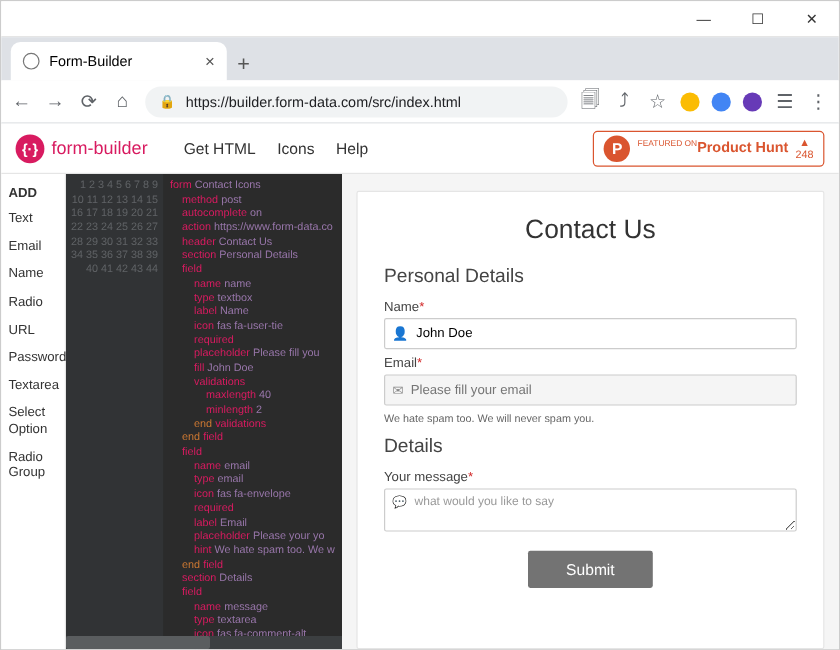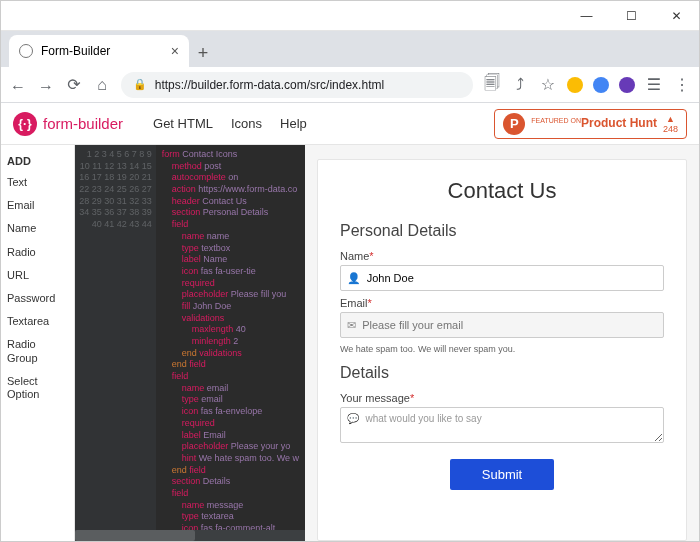--- a/index.html
+++ b/index.html
@@ -32,21 +32,21 @@
 .appmenu { display: flex; gap: 18px; margin-left: 30px; font-size: 13px; color: #333; }
 .ph-badge { margin-left: auto; border: 1px solid #da552f; border-radius: 4px; padding: 3px 8px; display: flex; align-items: center; gap: 6px; font-size: 10px; }
 .ph-circle { width: 22px; height: 22px; border-radius: 50%; background: #da552f; color: #fff; display: flex; align-items: center; justify-content: center; font-weight: bold; font-size: 13px; }
 .ph-text { display: flex; line-height: 1.1; }
 .ph-text .t1 { font-size: 7px; color: #da552f; }
 .ph-text .t2 { font-size: 12px; color: #da552f; font-weight: 600; }
 .ph-count { font-size: 9px; color: #da552f; text-align: center; }
 
 
 .main { flex: 1; display: flex; overflow: hidden; }
-.sidebar { width: 74px; background: #fff; border-right: 1px solid #e5e5e5; padding: 6px 4px; }
+.sidebar { width: 54px; background: #fff; border-right: 1px solid #e5e5e5; padding: 6px 4px; }
 .sidebar .hdr { font-size: 11px; font-weight: 600; color: #333; padding: 4px 2px; }
 .sidebar .item { font-size: 11px; color: #333; padding: 5px 2px; line-height: 1.2; }
 
 
 .editor { width: 230px; background: #2b2b2b; display: flex; font-family: Consolas, Menlo, monospace; font-size: 9px; overflow: hidden; position: relative; }
 .gutter { background: #313335; color: #606366; padding: 4px 4px; text-align: right; line-height: 1.3; }
 .code { padding: 4px 6px; line-height: 1.3; white-space: pre; color: #a9b7c6; }
 .kw { color: #cc7832; }
 .attr { color: #d81b60; }
 .val { color: #9876aa; }
@@ -59,21 +59,21 @@
 .card h1 { font-size: 22px; font-weight: 400; text-align: center; margin-bottom: 18px; color: #333; }
 .card h2 { font-size: 16px; font-weight: 400; color: #444; margin: 10px 0 10px; }
 .flabel { font-size: 11px; color: #444; margin-bottom: 3px; }
 .req { color: #d32f2f; }
 .inputrow { display: flex; align-items: center; border: 1px solid #ccc; border-radius: 2px; height: 26px; padding: 0 6px; gap: 6px; font-size: 11px; margin-bottom: 6px; }
 .inputrow input { border: none; outline: none; flex: 1; font-size: 11px; background: transparent; }
 .inputrow.disabled { background: #f5f5f5; }
 .inputrow .icon { color: #888; font-size: 11px; }
 .hint { font-size: 9px; color: #666; margin-bottom: 6px; }
 .textarea { border: 1px solid #ccc; border-radius: 2px; padding: 5px 6px; font-size: 10px; color: #999; font-family: Consolas, monospace; height: 36px; display: flex; gap: 6px; resize: both; overflow: auto; }
-.submit { display: block; margin: 16px auto 0; background: #1d4ed8; color: #fff; border: none; padding: 8px 32px; font-size: 13px; border-radius: 2px; }
+.submit { display: block; margin: 16px auto 0; background: #737373; color: #fff; border: none; padding: 8px 32px; font-size: 13px; border-radius: 2px; }
 </style>
 </head>
 <body>
 
 <div class="titlebar">
   <div class="win-controls">
     <div class="win-btn">—</div>
     <div class="win-btn">☐</div>
     <div class="win-btn close">✕</div>
   </div>
@@ -133,22 +133,22 @@
 
   <div class="sidebar">
     <div class="hdr">ADD</div>
     <div class="item">Text</div>
     <div class="item">Email</div>
     <div class="item">Name</div>
     <div class="item">Radio</div>
     <div class="item">URL</div>
     <div class="item">Password</div>
     <div class="item">Textarea</div>
+    <div class="item">Select Option</div>
     <div class="item">Radio Group</div>
-    <div class="item">Select Option</div>
   </div>
 
   <div class="editor">
     <div class="gutter" id="gutter">1
 2
 3
 4
 5
 6
 7

